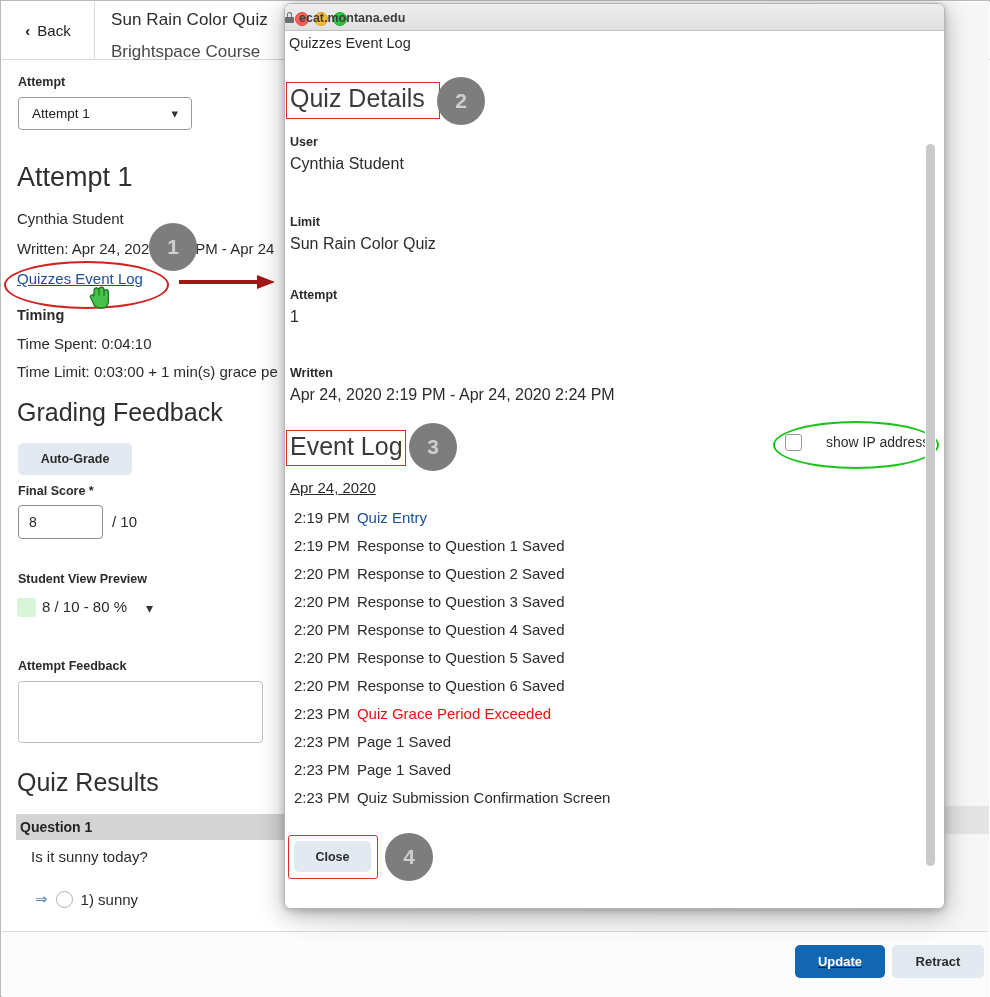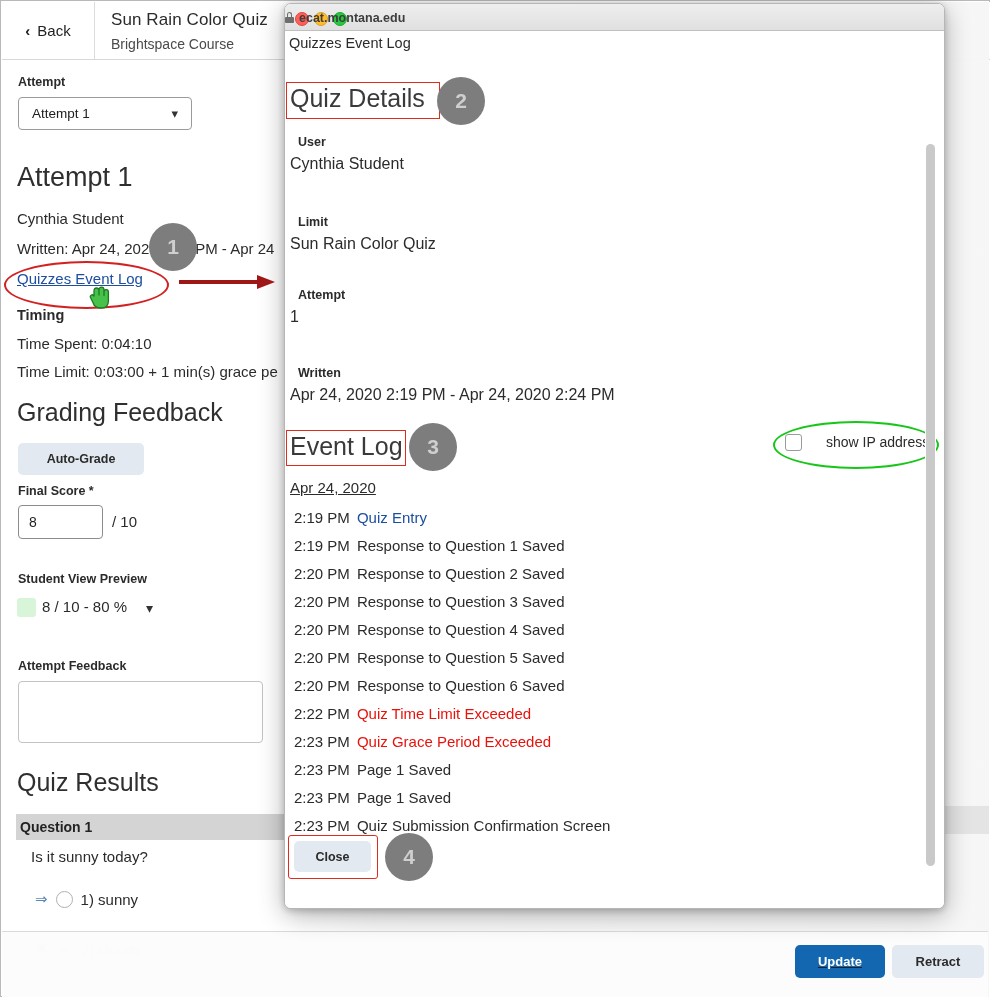--- a/index.html
+++ b/index.html
@@ -24,21 +24,21 @@
   }
   #back-btn{
     position:absolute;left:0;top:0;width:92px;height:57px;
     display:flex;align-items:center;justify-content:center;gap:7px;
     border-right:1px solid #dcdcdc;cursor:pointer;
   }
   #back-btn .chev{font-size:15px;font-weight:bold;color:#222;line-height:1;}
   #back-btn .lbl{font-size:15px;color:#222;}
   #bs-titlewrap{position:absolute;left:109px;top:8px;}
   #bs-title{font-size:17px;color:#2b2b2b;letter-spacing:.1px;}
-  #bs-sub{font-size:14px;color:#4a4a4a;margin-top:6px;}
+  #bs-sub{font-size:17px;color:#4a4a4a;margin-top:12px;}
 
   .field-label{font-size:12.5px;font-weight:bold;color:#2b2b2b;}
 
   #attempt-label{position:absolute;left:16px;top:73px;}
   #attempt-select{
     position:absolute;left:16px;top:95px;width:174px;height:33px;
     border:1px solid #9a9a9a;border-radius:4px;background:#fff;box-sizing:border-box;
     display:flex;align-items:center;cursor:pointer;
   }
   #attempt-select .val{font-size:13.5px;color:#202020;margin-left:13px;}
@@ -50,21 +50,21 @@
   #event-log-link{
     position:absolute;left:15px;top:268px;font-size:15px;color:#1d4fa0;
     text-decoration:underline;cursor:pointer;
   }
   #timing-heading{position:absolute;left:15px;top:305px;font-size:14.5px;font-weight:bold;color:#2b2b2b;}
   #time-spent{position:absolute;left:15px;top:333px;font-size:15px;color:#2b2b2b;}
   #time-limit{position:absolute;left:15px;top:361px;font-size:15px;color:#2b2b2b;white-space:nowrap;}
 
   #grading-heading{position:absolute;left:15px;top:396px;font-size:25px;color:#2f2f2f;font-weight:400;}
   #autograde-btn{
-    position:absolute;left:16px;top:441px;width:126px;height:32px;border-radius:5px;
+    position:absolute;left:16px;top:441px;width:114px;height:32px;border-radius:5px;
     background:#e3e9f0;display:flex;align-items:center;justify-content:center;cursor:pointer;
   }
   #autograde-btn span{font-size:12.5px;font-weight:bold;color:#2b2b2b;}
   #finalscore-label{position:absolute;left:16px;top:482px;}
   #score-input{
     position:absolute;left:16px;top:503px;width:85px;height:34px;
     border:1px solid #8c8c8c;border-radius:4px;background:#fff;box-sizing:border-box;
     font-family:inherit;font-size:14px;color:#1f1f1f;padding-left:10px;
   }
   #score-denom{position:absolute;left:110px;top:511px;font-size:15px;color:#2b2b2b;}
@@ -159,21 +159,21 @@
   #page-tab-title{position:absolute;left:4px;top:31px;font-size:14.5px;color:#2b2b2b;}
 
   #modal-content{position:absolute;left:0;top:55px;width:100%;height:851px;overflow:hidden;background:#fff;}
 
   #quiz-details-h{position:absolute;left:5px;top:25px;font-size:25px;color:#3a3a3a;font-weight:400;}
   .redbox{position:absolute;border:1.6px solid #e02b1d;background:transparent;pointer-events:none;}
   #redbox-2{left:1px;top:23px;width:152px;height:35px;}
   #redbox-3{left:1px;top:371px;width:118px;height:34px;}
   #redbox-4{left:3px;top:776px;width:88px;height:42px;border-radius:3px;}
 
-  .detail-label{font-size:12.5px;font-weight:bold;color:#2b2b2b;position:absolute;margin-left:8px;}
+  .detail-label{font-size:12.5px;font-weight:bold;color:#2b2b2b;position:absolute;}
   .detail-value{font-size:16px;color:#2b2b2b;position:absolute;}
 
   #lbl-user{left:5px;top:76px;}      #val-user{left:5px;top:96px;}
   #lbl-quiz{left:5px;top:156px;}     #val-quiz{left:5px;top:176px;}
   #lbl-attempt{left:5px;top:229px;}  #val-attempt{left:5px;top:249px;}
   #lbl-written{left:5px;top:307px;}  #val-written{left:5px;top:327px;}
 
   #event-log-h{position:absolute;left:5px;top:373px;font-size:25px;color:#3a3a3a;font-weight:400;}
 
   #showip-wrap{position:absolute;left:500px;top:375px;display:flex;gap:24px;cursor:pointer;}
@@ -375,24 +375,20 @@
           </div>
           <div class="log-row">
             <span class="log-time">2:20 PM</span>
             <span class="log-evt-normal">Response to Question 5 Saved</span>
           </div>
           <div class="log-row">
             <span class="log-time">2:20 PM</span>
             <span class="log-evt-normal">Response to Question 6 Saved</span>
           </div>
           <div class="log-row">
-            <span class="log-time">2:22 PM</span>
-            <span class="log-evt-alert">Quiz Time Limit Exceeded</span>
-          </div>
-          <div class="log-row">
             <span class="log-time">2:23 PM</span>
             <span class="log-evt-alert">Quiz Grace Period Exceeded</span>
           </div>
           <div class="log-row">
             <span class="log-time">2:23 PM</span>
             <span class="log-evt-normal">Page 1 Saved</span>
           </div>
           <div class="log-row">
             <span class="log-time">2:23 PM</span>
             <span class="log-evt-normal">Page 1 Saved</span>

